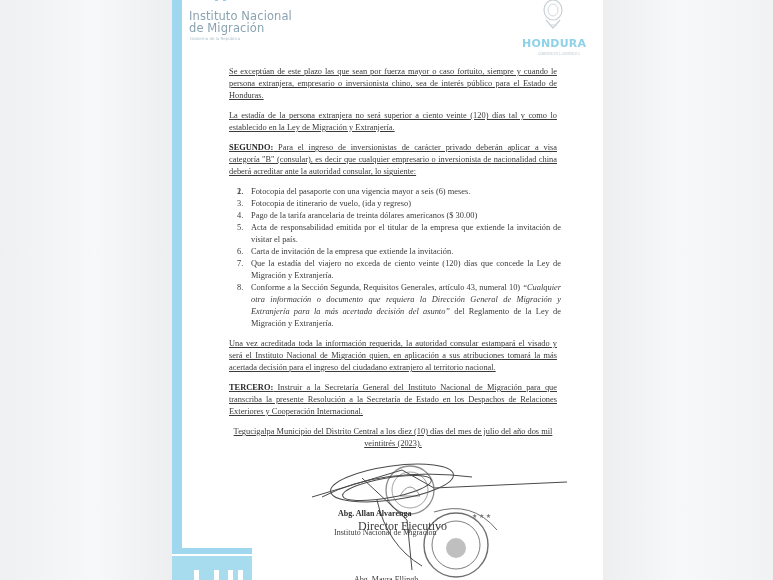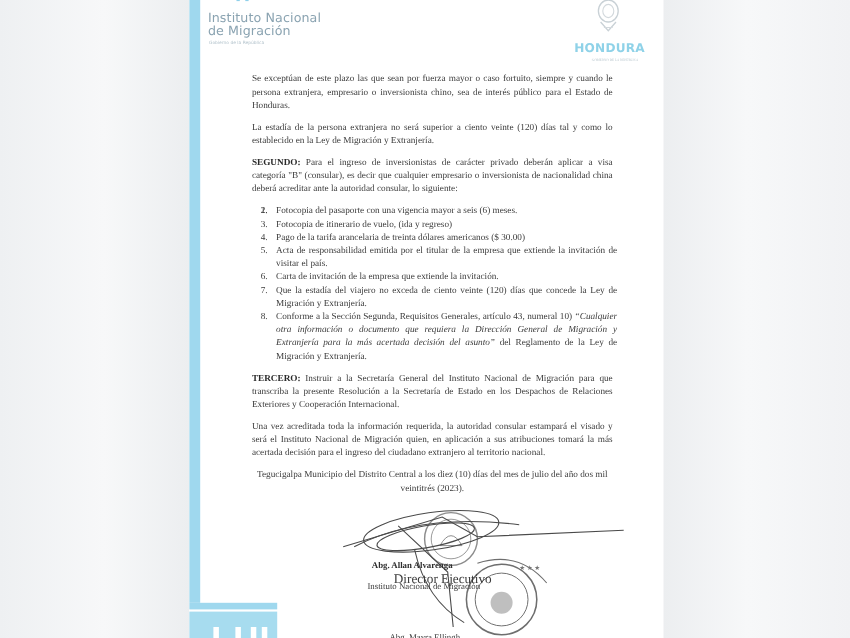--- a/index.html
+++ b/index.html
@@ -64,21 +64,21 @@
       font-family: "DejaVu Sans", sans-serif; font-weight: bold; font-size: 11px;
       color: #8fd2e8; letter-spacing: 0.2px; white-space: nowrap;
     }
     .logo-hn .tag {
       position: absolute; left: 18px; top: 52px; font-size: 3px; color: #b8c6cd; white-space: nowrap;
     }
     .body-text {
       position: absolute; left: 57px; top: 66px; width: 332px;
       font-size: 8.4px; line-height: 12px; color: #3a3a3a; text-align: justify;
     }
-    .body-text p { margin: 0 4px 8px 0; }
+    .body-text p { margin: 0 4px 8px 0; text-decoration: underline; }
     .body-text b { color: #2a2a2a; }
     ol.reqs {
       margin: 0 0 8px 0; padding: 0 0 0 22px; list-style: none; counter-reset: none;
     }
     ol.reqs li { position: relative; margin: 0; }
     ol.reqs li .num { position: absolute; left: -14px; top: 0; }
     ol.reqs li .ital { font-style: italic; }
     .sign {
       position: absolute; left: 0; top: 0; width: 431px; height: 580px; pointer-events: none;
     }
@@ -143,22 +143,22 @@
     <ol class="reqs">
       <li><span class="num">1.</span></li>
       <li><span class="num">2.</span><span>Fotocopia del pasaporte con una vigencia mayor a seis (6) meses.</span></li>
       <li><span class="num">3.</span><span>Fotocopia de itinerario de vuelo, (ida y regreso)</span></li>
       <li><span class="num">4.</span><span>Pago de la tarifa arancelaria de treinta dólares americanos ($ 30.00)</span></li>
       <li><span class="num">5.</span><span>Acta de responsabilidad emitida por el titular de la empresa que extiende la invitación de visitar el país.</span></li>
       <li><span class="num">6.</span><span>Carta de invitación de la empresa que extiende la invitación.</span></li>
       <li><span class="num">7.</span><span>Que la estadía del viajero no exceda de ciento veinte (120) días que concede la Ley de Migración y Extranjería.</span></li>
       <li><span class="num">8.</span><span>Conforme a la Sección Segunda, Requisitos Generales, artículo 43, numeral 10) </span><span class="ital">“Cualquier otra información o documento que requiera la Dirección General de Migración y Extranjería para la más acertada decisión del asunto”</span><span> del Reglamento de la Ley de Migración y Extranjería.</span></li>
     </ol>
+    <p>Una vez acreditada toda la información requerida, la autoridad consular estampará el visado y será el Instituto Nacional de Migración quien, en aplicación a sus atribuciones tomará la más acertada decisión para el ingreso del ciudadano extranjero al territorio nacional.</p>
     <p><b>TERCERO:</b><span> Instruir a la Secretaría General del Instituto Nacional de Migración para que transcriba la presente Resolución a la Secretaría de Estado en los Despachos de Relaciones Exteriores y Cooperación Internacional.</span></p>
-    <p>Una vez acreditada toda la información requerida, la autoridad consular estampará el visado y será el Instituto Nacional de Migración quien, en aplicación a sus atribuciones tomará la más acertada decisión para el ingreso del ciudadano extranjero al territorio nacional.</p>
     <p style="text-align:center;">Tegucigalpa Municipio del Distrito Central a los diez (10) días del mes de julio del año dos mil veintitrés (2023).</p>
   </div>
 
   <svg class="sign" viewBox="0 0 431 580">
 
     <g stroke="#8c8c8c" fill="none">
       <circle cx="238" cy="490" r="24" stroke-width="1.3"></circle>
       <circle cx="238" cy="490" r="18" stroke-width="0.8"></circle>
       <path d="M228 496 Q238 478 248 496 Z" stroke-width="0.9"></path>
     </g>

